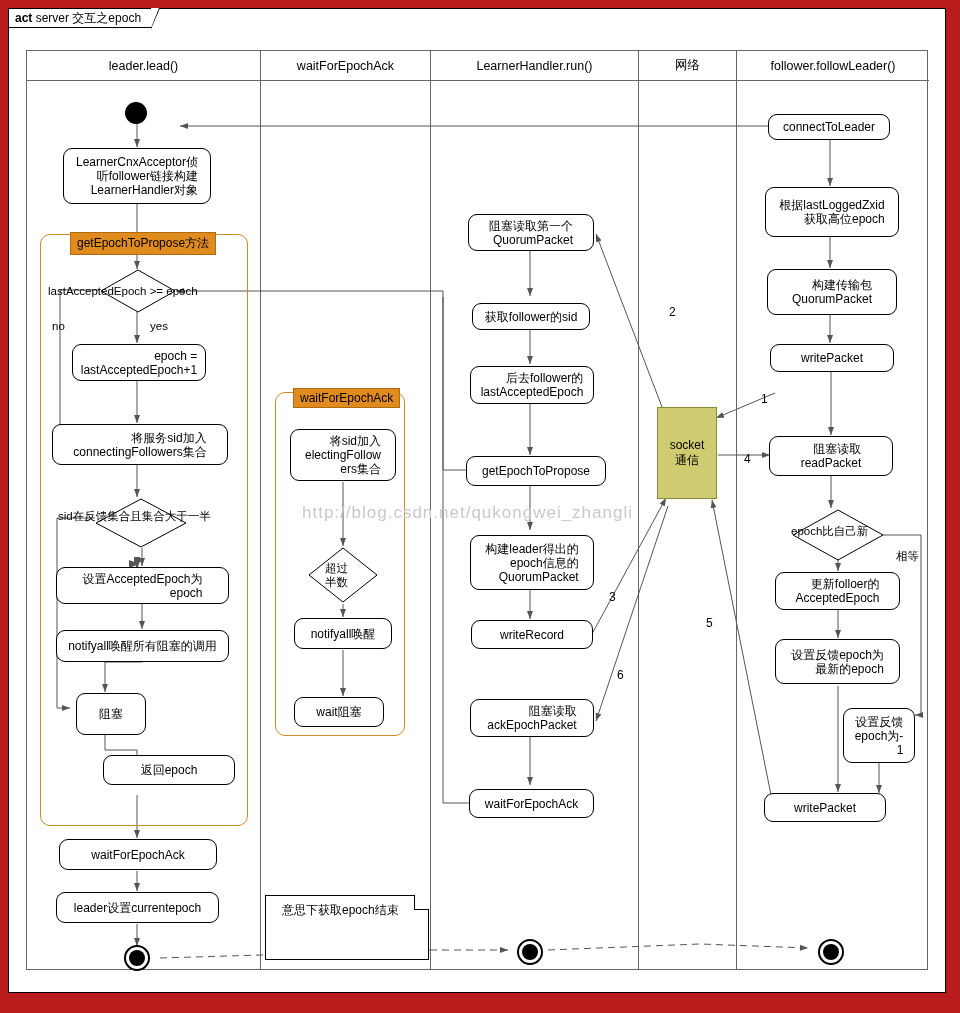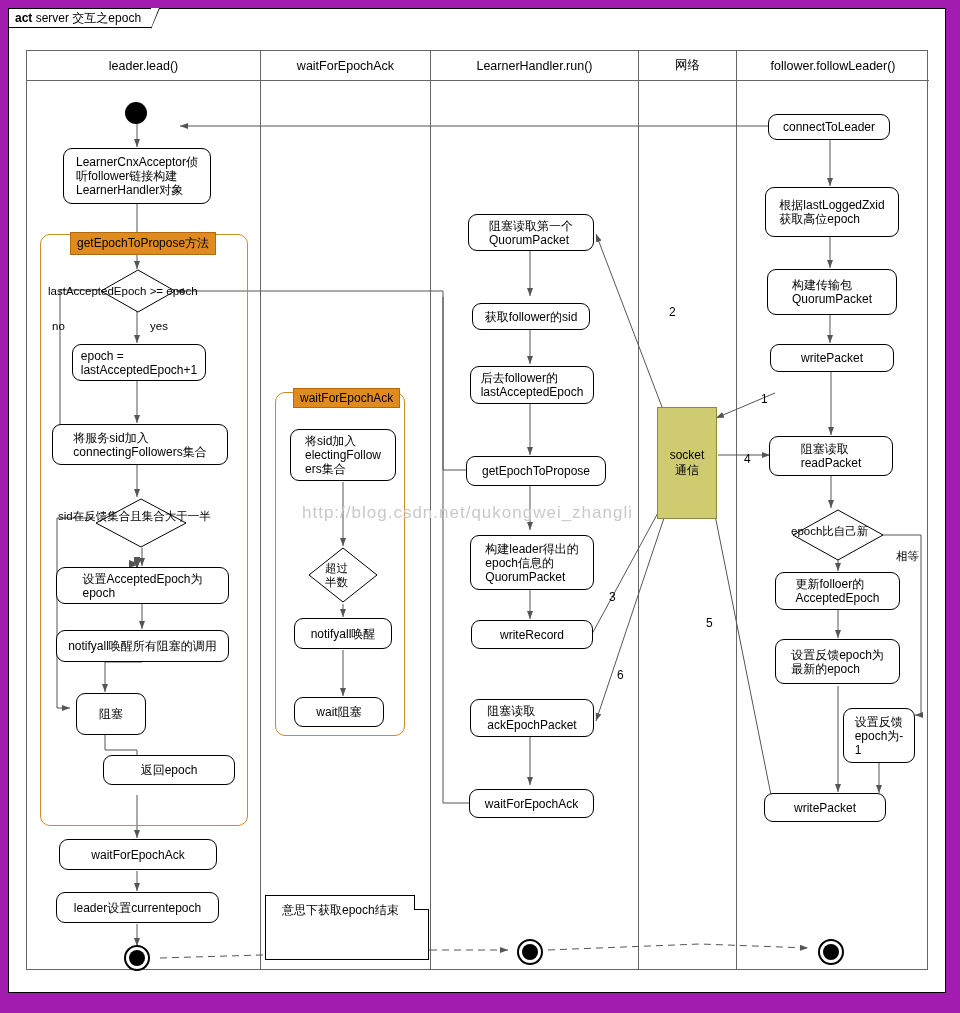--- a/index.html
+++ b/index.html
@@ -1,36 +1,36 @@
 <!DOCTYPE html>
 <html><head>
 <meta charset="utf-8">
 <style>
   html,body{margin:0;padding:0;background:#ffffff;}
   body{font-family:"Liberation Sans","DejaVu Sans",sans-serif;}
-  #root{position:relative;width:960px;height:1013px;overflow:hidden;background:#a21caf;}
+  #root{position:relative;width:960px;height:1013px;overflow:hidden;background:#b91c1c;}
 
   
   .frame{position:absolute;left:8px;top:8px;width:938px;height:985px;border:1px solid #000;box-sizing:border-box;background:#fff;}
   .frame-tab{position:absolute;left:8px;top:8px;height:20px;border:1px solid #000;background:#fff;box-sizing:border-box;
              padding:1px 10px 1px 6px;font-size:12px;white-space:nowrap;z-index:5;}
   .frame-tab b{font-weight:bold;}
   .frame-tab .tab-skew{position:absolute;right:-9px;top:-1px;width:0;height:0;border-left:9px solid #000;border-bottom:21px solid transparent;}
   .frame-tab .tab-skew-in{position:absolute;right:-8px;top:-1px;width:0;height:0;border-left:8px solid #fff;border-bottom:20px solid transparent;}
 
   
   .lanes{position:absolute;left:26px;top:50px;width:902px;height:920px;box-sizing:border-box;border:1px solid #666;}
   .lane{position:absolute;top:0;height:100%;box-sizing:border-box;border-right:1px solid #666;}
   .lane:last-child{border-right:none;}
   .lane-header{position:absolute;top:0;left:0;right:0;height:30px;border-bottom:1px solid #666;
                display:flex;align-items:center;justify-content:center;font-size:12.5px;color:#000;box-sizing:border-box;}
 
   
   .node{position:absolute;box-sizing:border-box;border:1px solid #000;border-radius:9px;background:#fff;
-        display:flex;align-items:center;justify-content:center;text-align:left;font-size:12px;line-height:14px;
+        display:flex;align-items:center;justify-content:center;text-align:right;font-size:12px;line-height:14px;
         padding:2px 4px;white-space:pre-line;}
   .diamond-wrap{position:absolute;}
   .start-dot{position:absolute;border-radius:50%;background:#000;}
   .end-dot{position:absolute;border-radius:50%;border:2px solid #000;background:#fff;}
   .end-dot i{position:absolute;left:3px;top:3px;right:3px;bottom:3px;border-radius:50%;background:#000;display:block;}
 
   
   .group{position:absolute;border:1px solid #d08a28;border-radius:10px;box-sizing:border-box;background:transparent;}
   .group-label{position:absolute;background:#e08b1e;border:1px solid #b06a10;color:#000;font-size:12px;
                padding:2px 6px;box-sizing:border-box;white-space:nowrap;}
@@ -240,21 +240,21 @@
 epoch信息的
 QuorumPacket</div>
   <div class="node" style="left:471px;top:620px;width:122px;height:29px;">writeRecord</div>
   <div class="node" style="left:470px;top:699px;width:124px;height:38px;">阻塞读取
 ackEpochPacket</div>
   <div class="node" style="left:469px;top:789px;width:125px;height:29px;">waitForEpochAck</div>
   <div class="end-dot" style="left:517px;top:939px;width:22px;height:22px;">
       <i></i>
     </div>
 
-  <div class="socket" style="left:657px;top:407px;width:60px;height:112px;">socket
+  <div class="socket" style="left:657px;top:407px;width:60px;height:92px;">socket
 通信</div>
 
   <div class="node" style="left:768px;top:114px;width:122px;height:26px;">connectToLeader</div>
   <div class="node" style="left:765px;top:187px;width:134px;height:50px;">根据lastLoggedZxid
 获取高位epoch</div>
   <div class="node" style="left:767px;top:269px;width:130px;height:46px;">构建传输包
 QuorumPacket</div>
   <div class="node" style="left:770px;top:344px;width:124px;height:28px;">writePacket</div>
   <div class="node" style="left:769px;top:436px;width:124px;height:40px;">阻塞读取
 readPacket</div>

